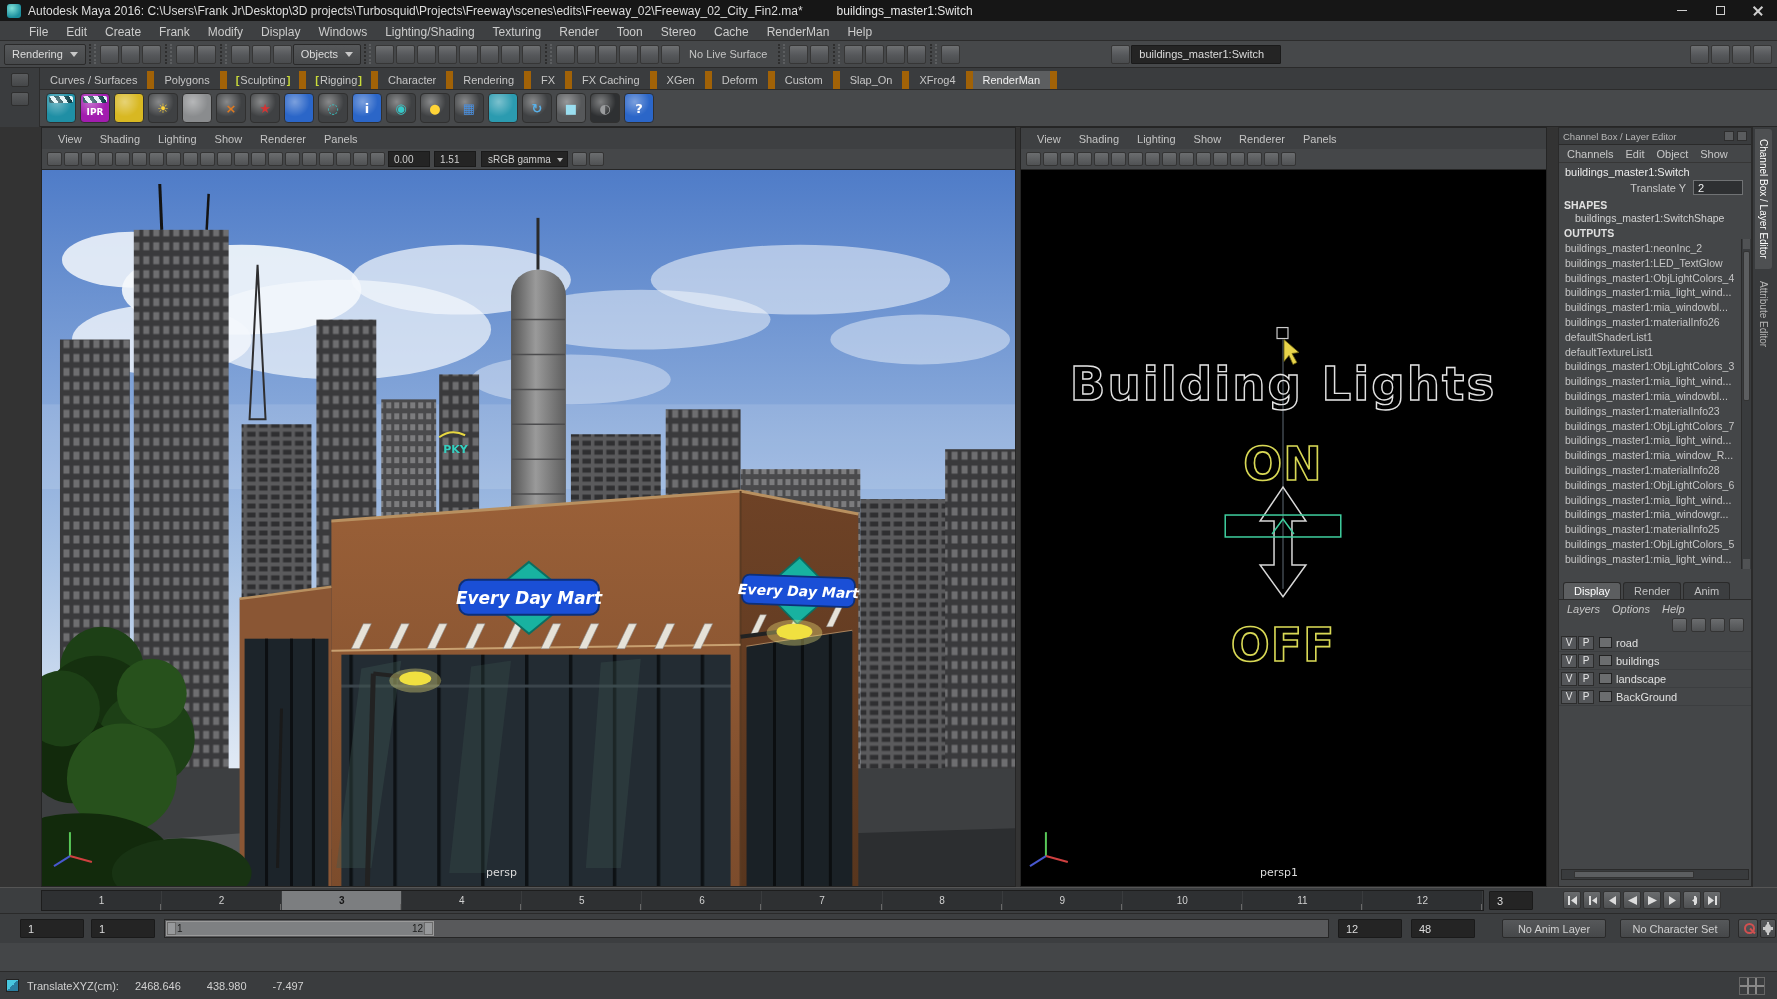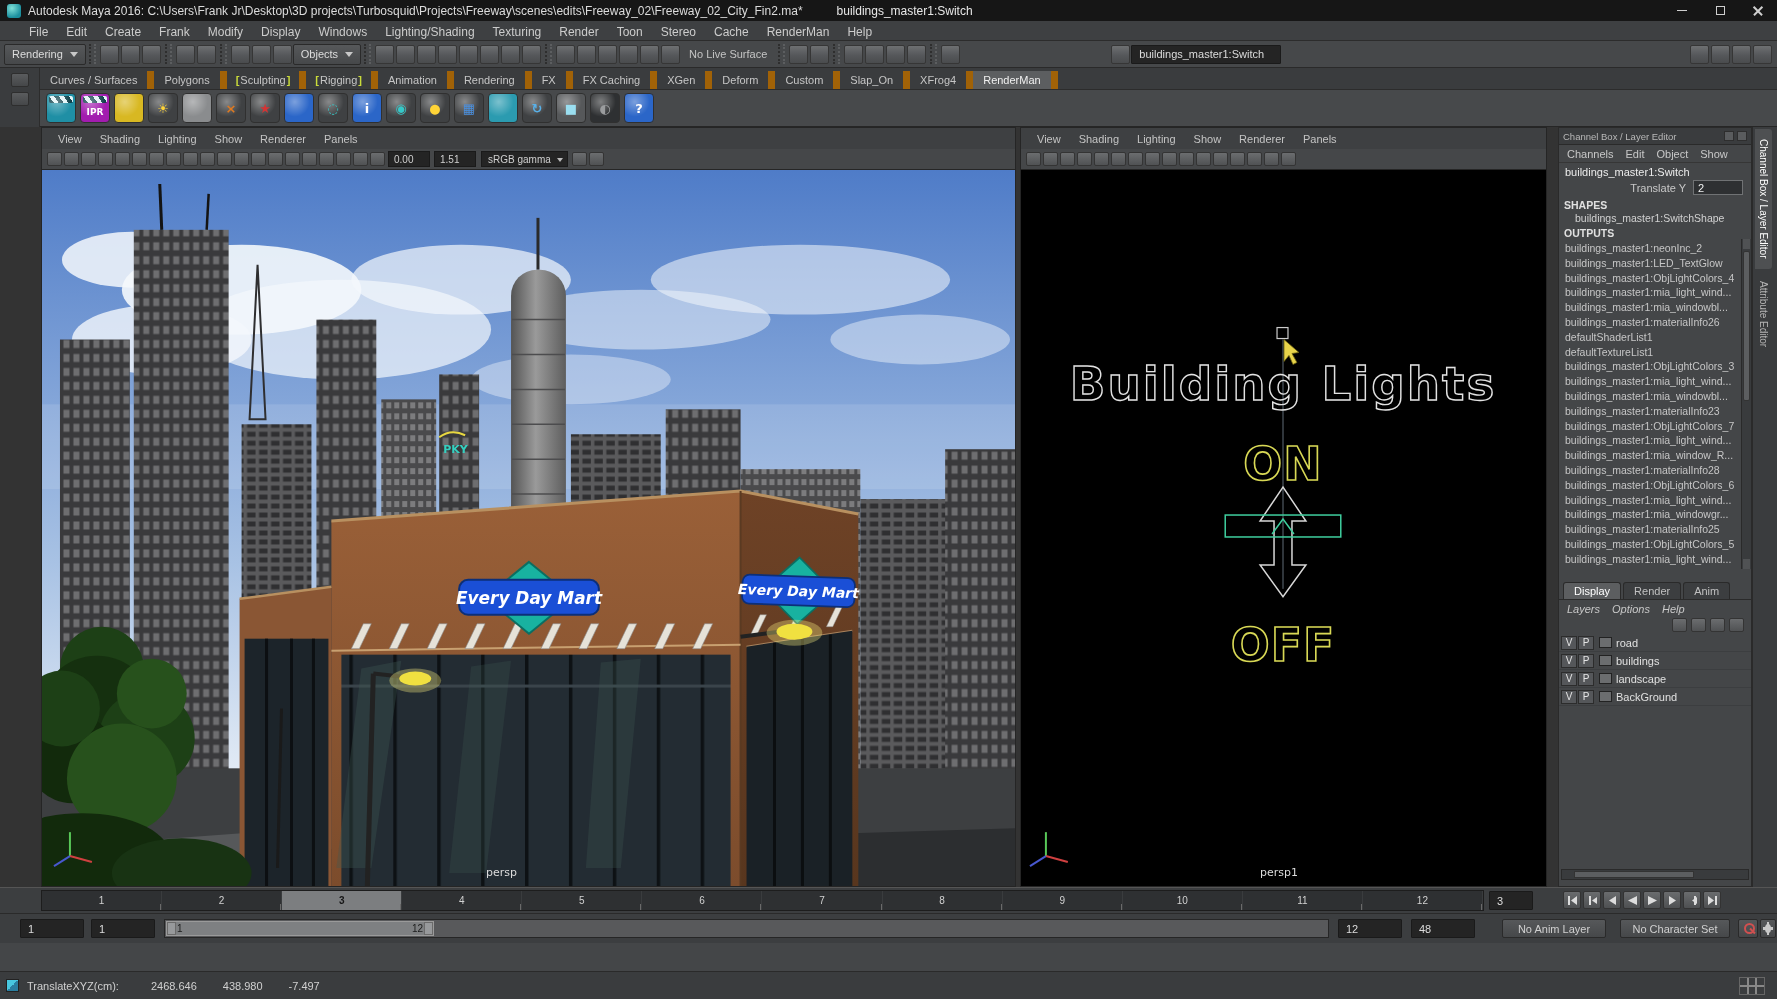--- a/index.html
+++ b/index.html
@@ -179,21 +179,21 @@
   #mel-btn{position:absolute;left:4px;top:4px;width:36px;height:20px;display:flex;align-items:center;justify-content:center;
     background:linear-gradient(#54565a,#44464a);border:1px solid #2a2a2a;color:#d8d8d8;}
   #cmd-input{position:absolute;left:44px;top:4px;width:592px;height:20px;background:#1b1b1b;border:1px solid #000;}
   #cmd-result{position:absolute;left:640px;top:4px;width:1096px;height:20px;background:#5a5c60;border:1px solid #2a2a2a;}
   #cmd-ic{position:absolute;right:6px;top:4px;width:26px;height:20px;background:linear-gradient(#6a6c6e,#4e5052);border:1px solid #333;}
   #help{position:absolute;top:971px;left:0;right:0;height:28px;background:#3a3c3e;border-top:1px solid #2a2a2a;
     display:flex;align-items:center;font-size:11px;color:#d0d0d0;}
   #help-ic{width:13px;height:13px;margin:0 8px 0 6px;border:1px solid #222;
     background:linear-gradient(135deg,#48c8e0 50%,#2a7ea0 50%);}
   #help .val{margin-right:26px;}
-  #help .lbl{margin-right:32px;}
+  #help .lbl{margin-right:16px;}
   #grid-ic{position:absolute;right:12px;top:5px;width:26px;height:18px;border:1px solid #666;
     background:linear-gradient(90deg,transparent 31%,#888 31% 36%,transparent 36% 64%,#888 64% 69%,transparent 69%),
                linear-gradient(transparent 42%,#888 42% 56%,transparent 56%),#3a3c3e;}
 </style>
 </head>
 <body>
 
 <div id="app">
 
   <div id="titlebar">
@@ -316,21 +316,21 @@
       </span>
 
       <span class="shelf-tab">
         <span class="brk">[</span>
         <span>Rigging</span>
         <span class="brk">]</span>
       </span>
 
       <span class="shelf-tab">
         <span class="brk"></span>
-        <span>Animation</span>
+        <span>Character</span>
         <span class="brk"></span>
       </span>
 
       <span class="shelf-tab">
         <span class="brk"></span>
         <span>Rendering</span>
         <span class="brk"></span>
       </span>
 
       <span class="shelf-tab">

